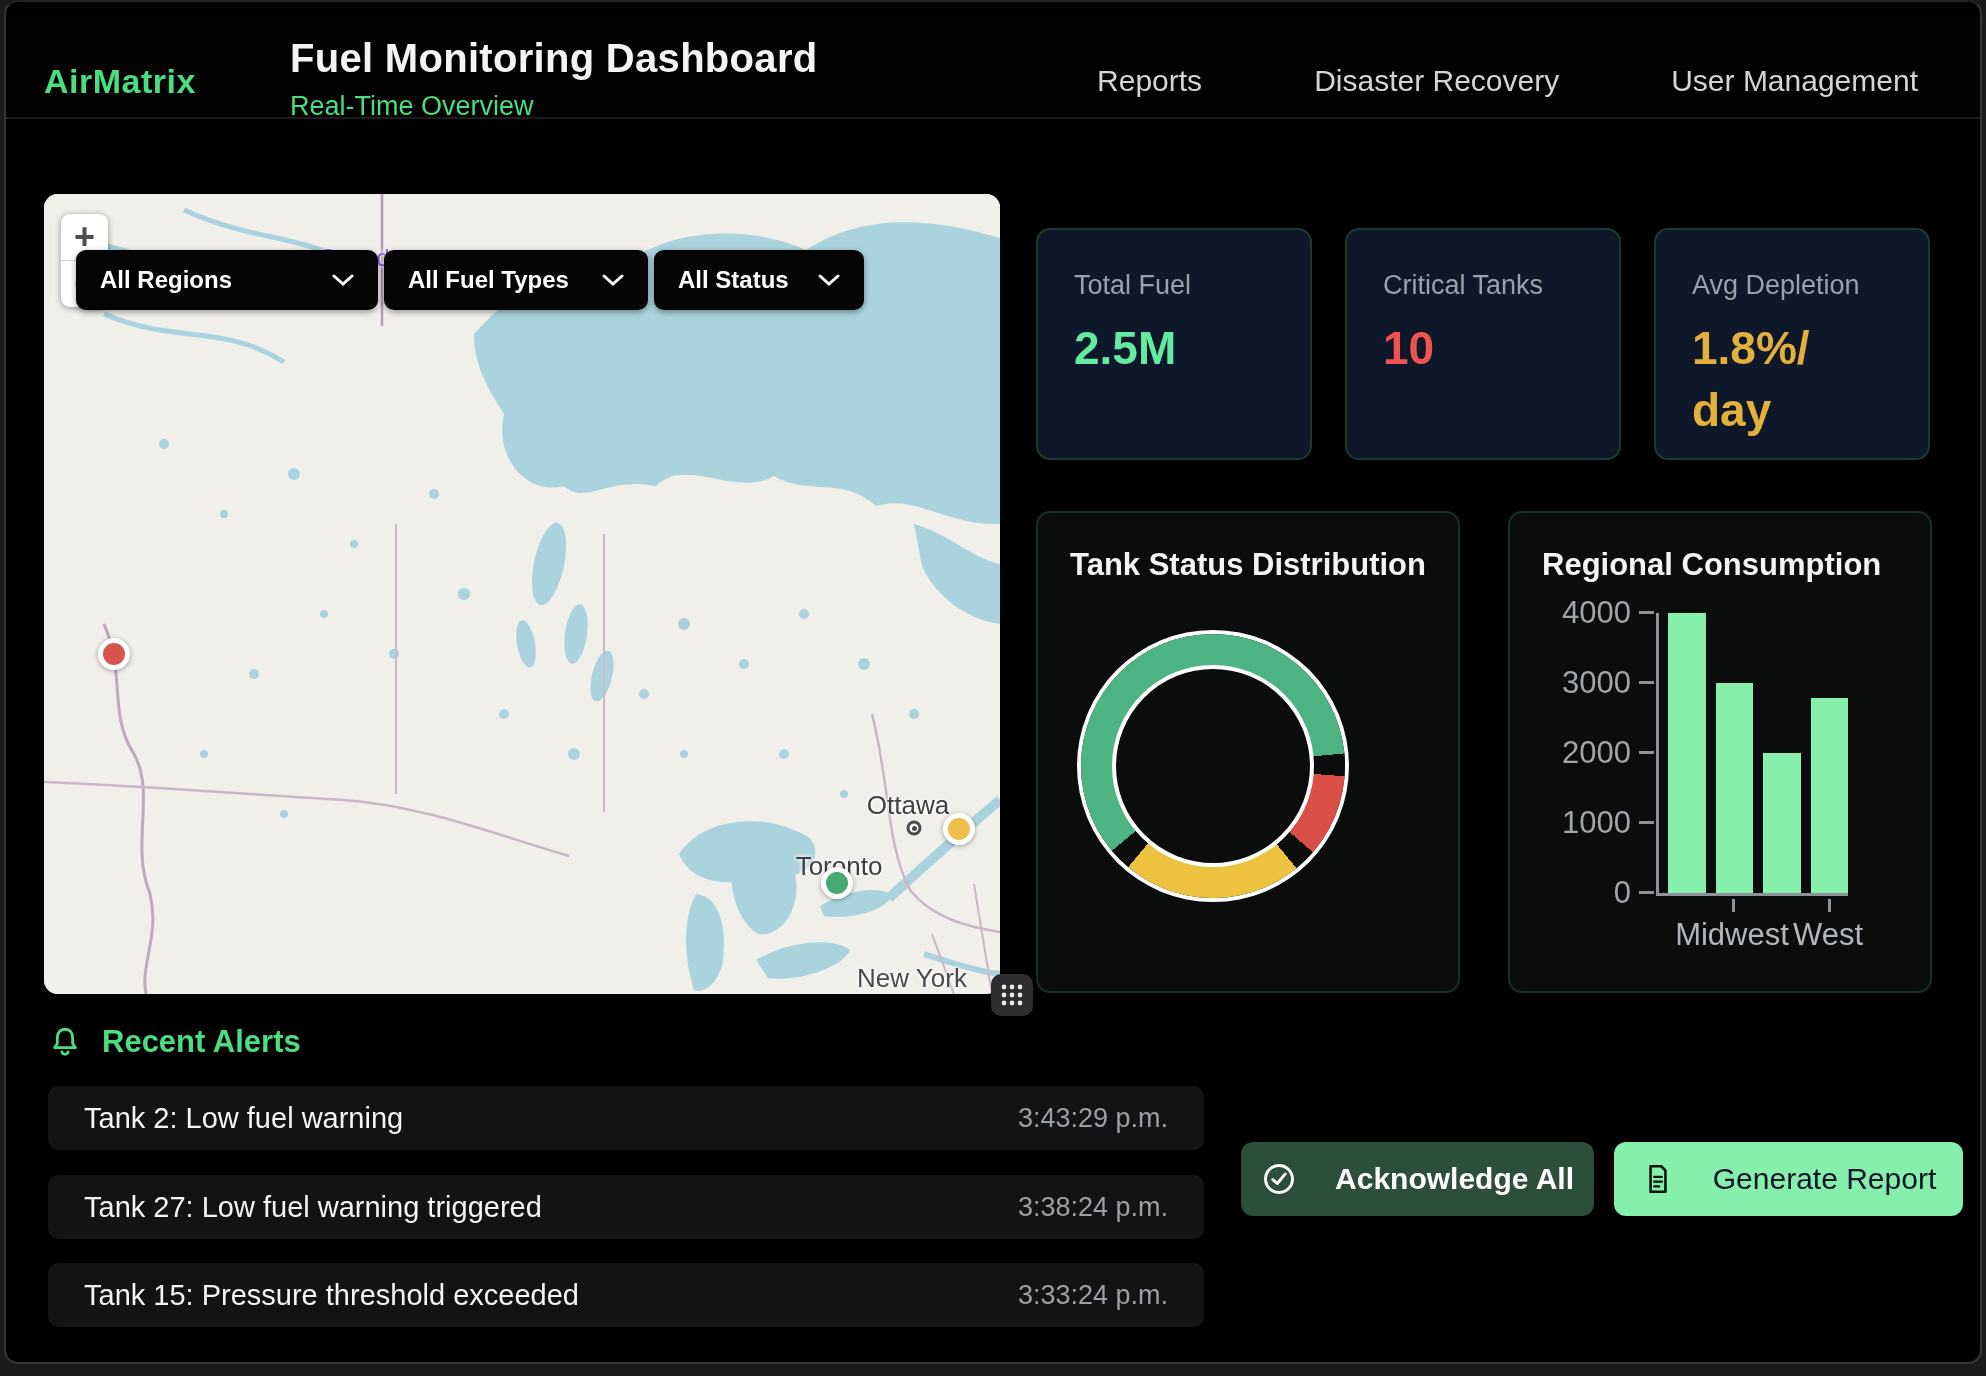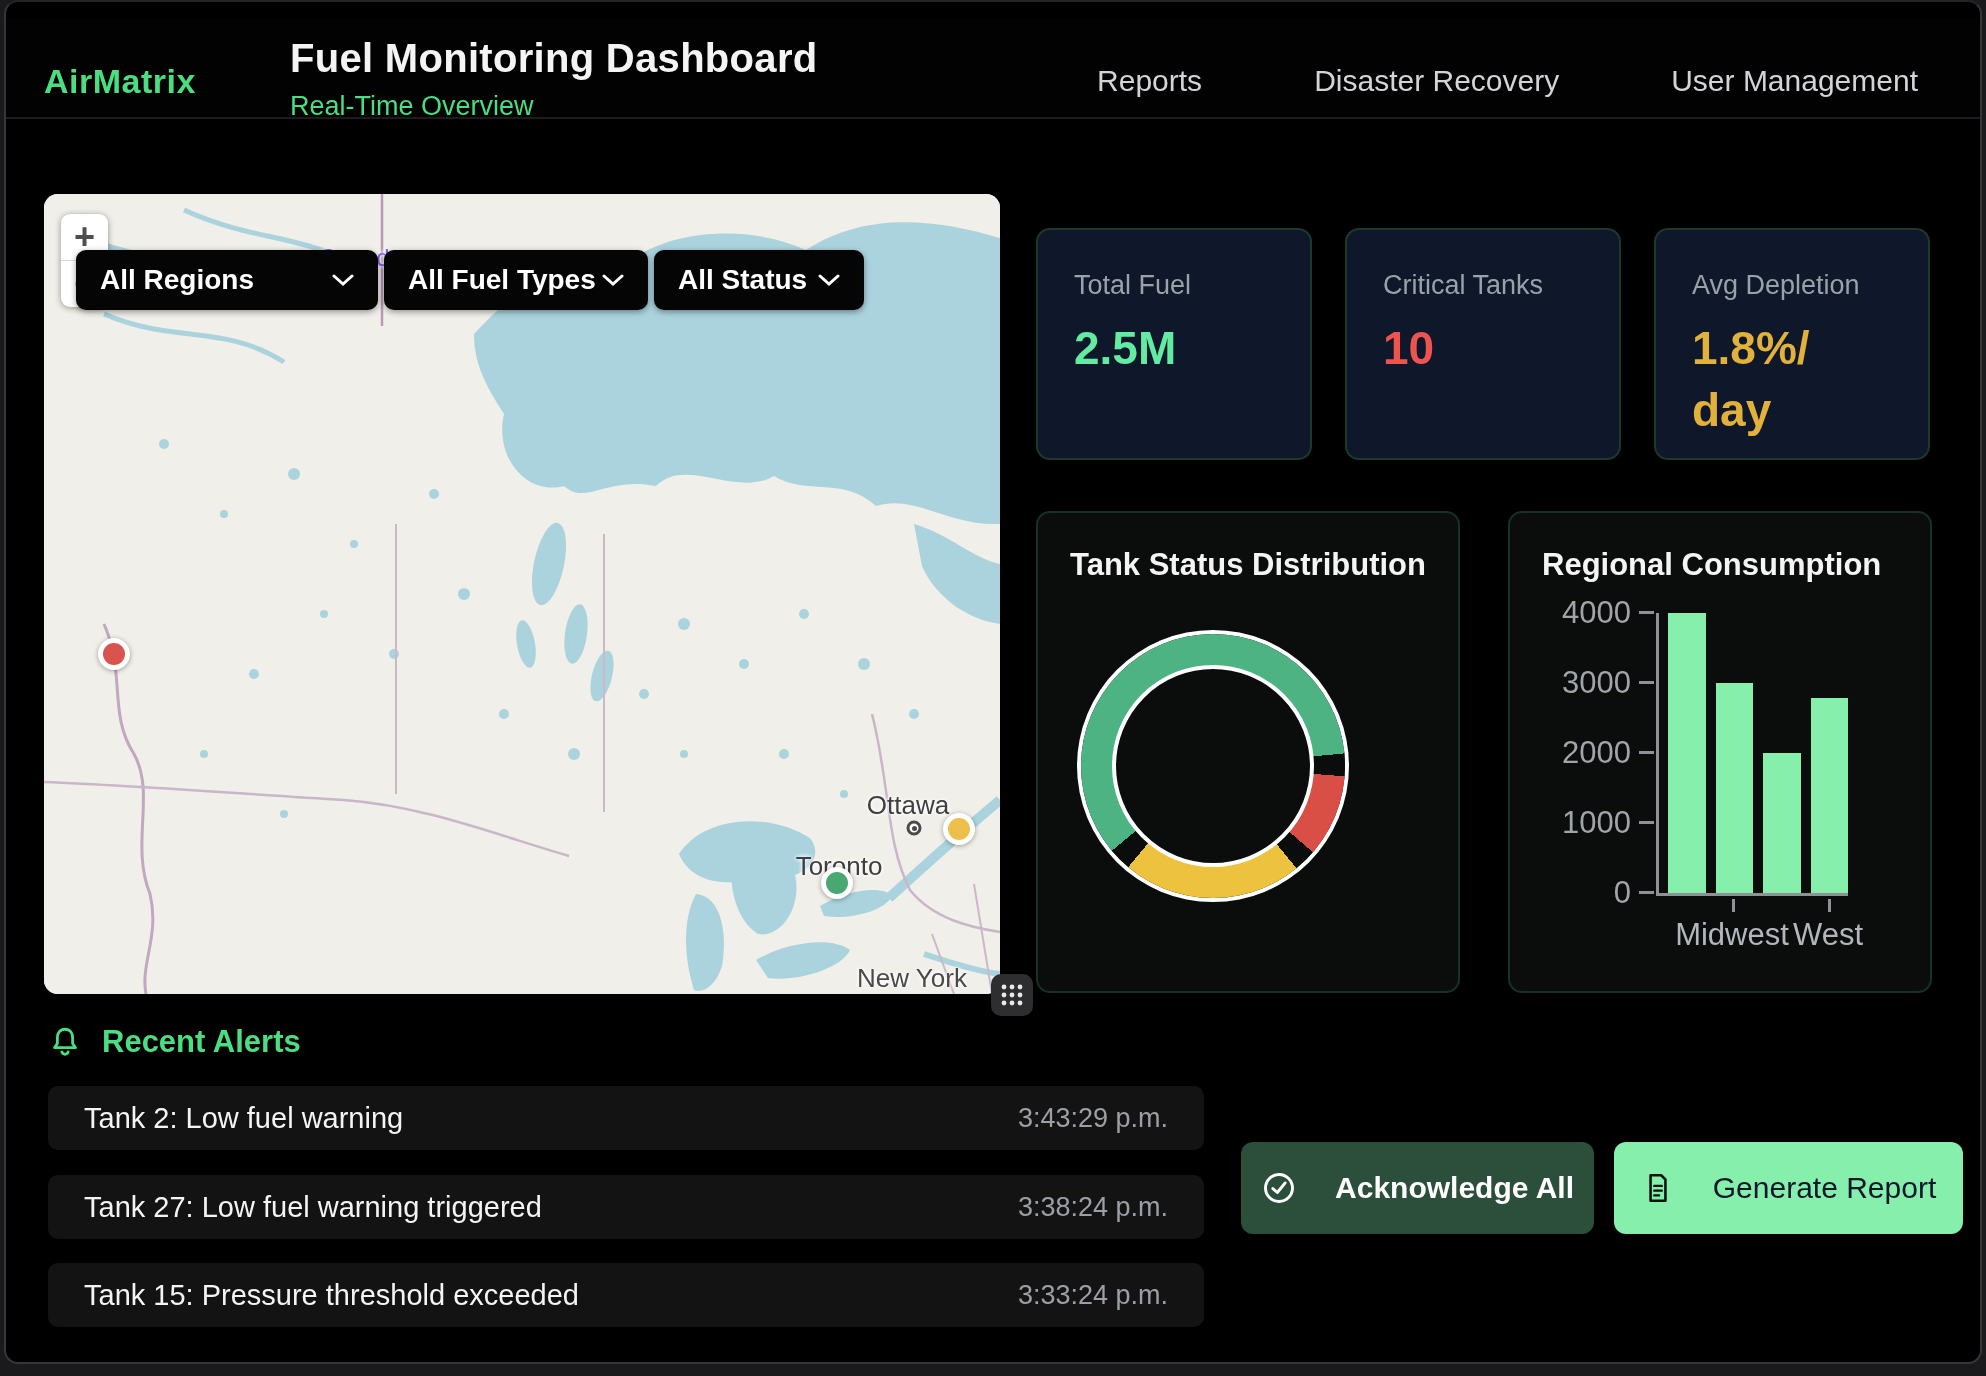--- a/index.html
+++ b/index.html
@@ -39,21 +39,21 @@
   .zoom-ctrl { position:absolute; left:17px; top:20px; width:47px; height:93px;
     background:#fff; border-radius:9px; box-shadow:0 1px 6px rgba(0,0,0,.4); z-index:3;
     display:flex; flex-direction:column; }
   .zoom-btn { flex:1; display:flex; align-items:center; justify-content:center;
     color:#4e4e4e; font-size:36px; font-weight:bold; cursor:pointer; }
   .zoom-btn:first-child { border-bottom:1px solid #d8d8d8; }
   .filter-row { position:absolute; left:32px; top:56px; display:flex; gap:6px; z-index:5; }
   .dropdown { height:60px; background:#050505; border-radius:10px; display:flex;
     align-items:center; justify-content:space-between; padding:0 24px; cursor:pointer;
     box-shadow:0 2px 6px rgba(0,0,0,.4); }
-  .dropdown .dd-label { color:#fff; font-size:28px; font-weight:bold; white-space:nowrap; }
+  .dropdown .dd-label { color:#fff; font-size:24px; font-weight:bold; white-space:nowrap; }
   .dd-regions { width:302px; } .dd-fuel { width:264px; } .dd-status { width:210px; }
   .drag-handle { position:absolute; left:985px; top:972px; width:42px; height:42px;
     background:#2e2e31; border-radius:10px; z-index:6; display:flex; align-items:center;
     justify-content:center; cursor:grab; }
 
   
   .stat-card { position:absolute; top:226px; width:276px; height:232px; background:#0f172a;
     border:2px solid #1b3a2a; border-radius:14px; padding:40px 36px; }
   .stat-label { color:#9aa1a9; font-size:27px; }
   .stat-value { margin-top:16px; font-size:46px; font-weight:bold; line-height:1.35; }
@@ -89,21 +89,21 @@
   
   .alerts-header { position:absolute; left:42px; top:1022px; display:flex; align-items:center; gap:20px; }
   .alerts-title { color:var(--accent,#4ade80); font-size:31px; font-weight:bold; }
   .alert-row { position:absolute; left:42px; width:1156px; height:64px; background:#131314;
     border-radius:10px; display:flex; align-items:center; justify-content:space-between;
     padding:0 36px; cursor:pointer; }
   .alert-msg { color:#f4f4f5; font-size:29px; }
   .alert-time { color:#9aa0a6; font-size:27px; }
 
   
-  .btn { position:absolute; top:1140px; height:92px; border-radius:12px; display:flex;
+  .btn { position:absolute; top:1140px; height:74px; border-radius:12px; display:flex;
     align-items:center; justify-content:center; gap:38px; cursor:pointer; border:none; }
   .btn-ack { left:1235px; width:353px; background:var(--ack-bg,#2c4f3c); }
   .btn-ack .btn-label { color:#fff; font-size:30px; font-weight:bold; }
   .btn-gen { left:1608px; width:349px; background:var(--gen-bg,#86efac); }
   .btn-gen .btn-label { color:#0f172a; font-size:30px; font-weight:normal; }
 </style>
 </head>
 <body>
 
 <div class="app-frame">

